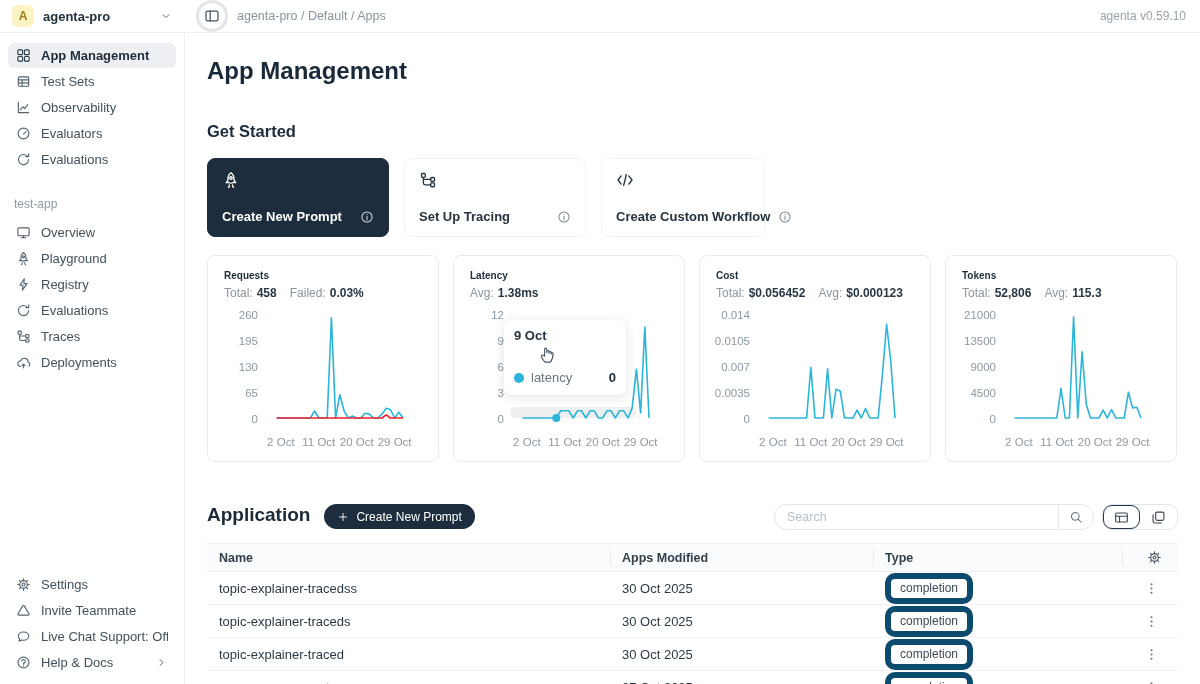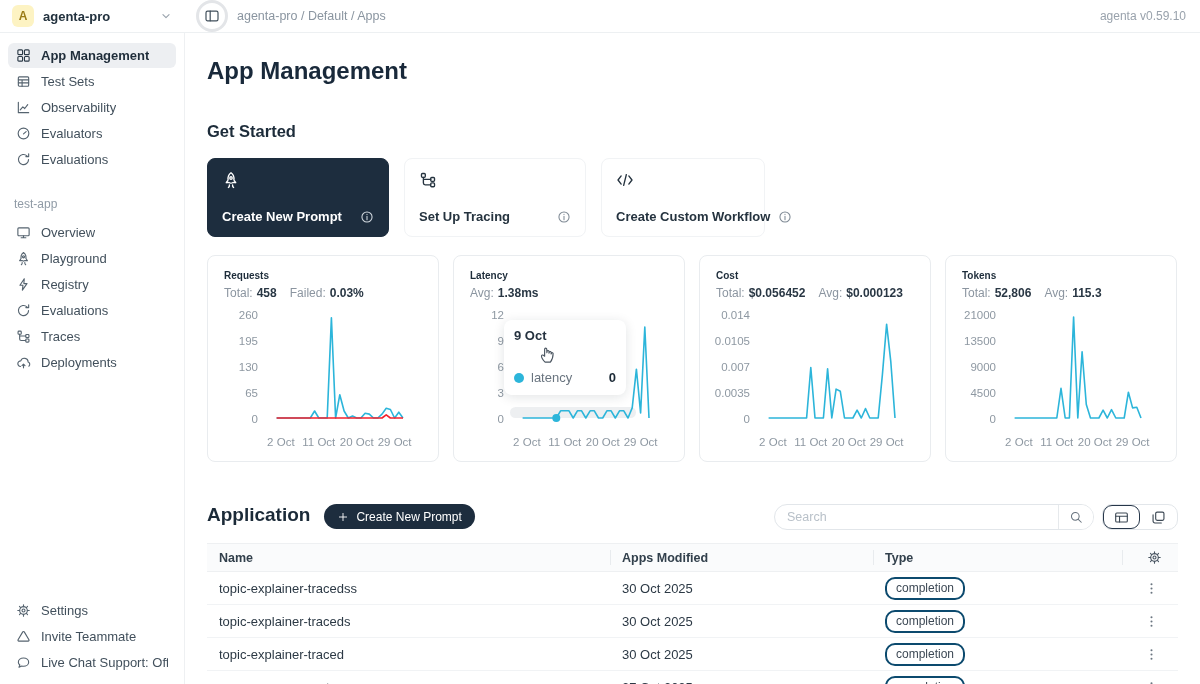--- a/index.html
+++ b/index.html
@@ -104,21 +104,21 @@
   
   .table { margin-top:13px; border-top:1px solid #eef0f2; }
   .t-header, .t-row { display:grid; grid-template-columns:403px 263px 249px 1fr; align-items:center; }
   .t-header { height:28px; background:#fafbfc; border-bottom:1px solid #eef0f2;
     font-size:12.5px; font-weight:600; color:#32404c; }
   .cell { padding-left:12px; position:relative; height:100%; display:flex; align-items:center; }
   .t-header .cell + .cell::before { content:""; position:absolute; left:0; top:6px; bottom:6px;
     width:1px; background:#e8ebee; }
   .cell-action { justify-content:flex-end; padding-right:16px; color:#4a5663; }
   .t-row { height:33px; border-bottom:1px solid #f1f3f5; font-size:13px; color:#2c3945; cursor:pointer; }
-  .badge { display:inline-block; border:2px solid #0c4a6e; border-radius:10px; padding:2.5px 9px;
+  .badge { display:inline-block; border:6px solid #0c4a6e; border-radius:10px; padding:2.5px 9px;
     font-size:12px; color:#3d4955; background:#fff; }
   .row-action { justify-content:flex-end; padding-right:19px; color:#6a7580; }
 </style>
 </head>
 <body>
 
 <div class="topbar">
   <div class="ws">
     <span class="avatar" style="background: rgb(253, 243, 195); color: rgb(154, 123, 22);">A</span>
     <span class="ws-name">agenta-pro</span>
@@ -269,20 +269,35 @@
         <span class="nav-label">Invite Teammate</span>
       </div>
       <div class="nav-item">
         <span class="icon">
           <svg viewBox="0 0 16 16" width="15" height="15" fill="none" stroke="currentColor" stroke-width="1.2" stroke-linecap="round" stroke-linejoin="round">
             <path d="M13.5 7.6c0 2.5-2.5 4.4-5.5 4.4-.6 0-1.2-.1-1.8-.2L3.2 13l.9-2.3c-1-.8-1.6-1.9-1.6-3.1C2.5 5.1 5 3.2 8 3.2s5.5 1.9 5.5 4.4z"></path>
           </svg>
         </span>
         <span class="nav-label">Live Chat Support: Off</span>
       </div>
+      <div class="nav-item">
+        <span class="icon">
+          <svg viewBox="0 0 16 16" width="15" height="15" fill="none" stroke="currentColor" stroke-width="1.2" stroke-linecap="round" stroke-linejoin="round">
+            <circle cx="8" cy="8" r="5.8"></circle>
+            <path d="M6.2 6.3a1.9 1.9 0 1 1 2.7 2.1c-.6.3-.9.7-.9 1.3"></path>
+            <path d="M8 11.6v.2"></path>
+          </svg>
+        </span>
+        <span class="nav-label">Help &amp; Docs</span>
+        <span class="icon trail">
+          <svg viewBox="0 0 16 16" width="13" height="13" fill="none" stroke="currentColor" stroke-width="1.2" stroke-linecap="round" stroke-linejoin="round">
+            <polyline points="6.3,4.5 9.8,8 6.3,11.5"></polyline>
+          </svg>
+        </span>
+      </div>
     </div>
 </div>
 
 <div class="main">
   <h1 class="page-title">App Management</h1>
   <h2 class="gs-title">Get Started</h2>
 
   <div class="gs-cards" id="gs-cards">
       <div class="gs-card dark" style="width: 182px;">
         <span class="icon">

